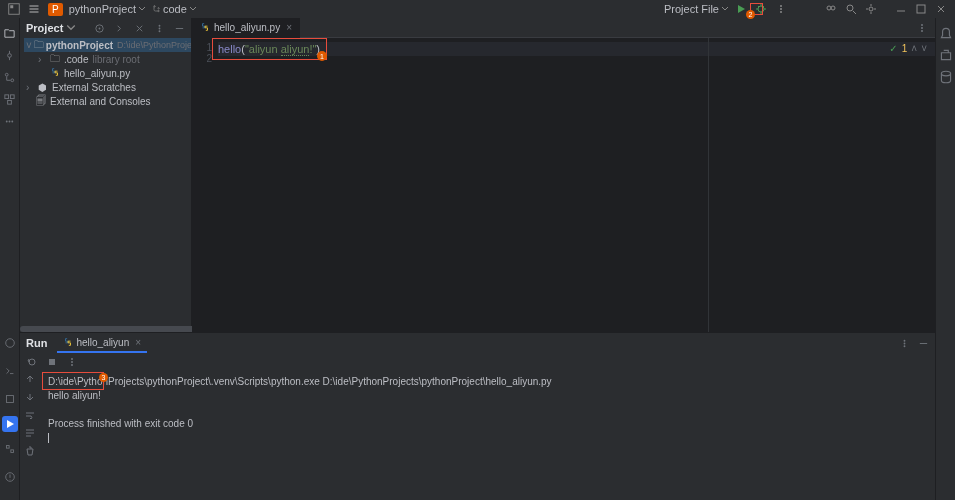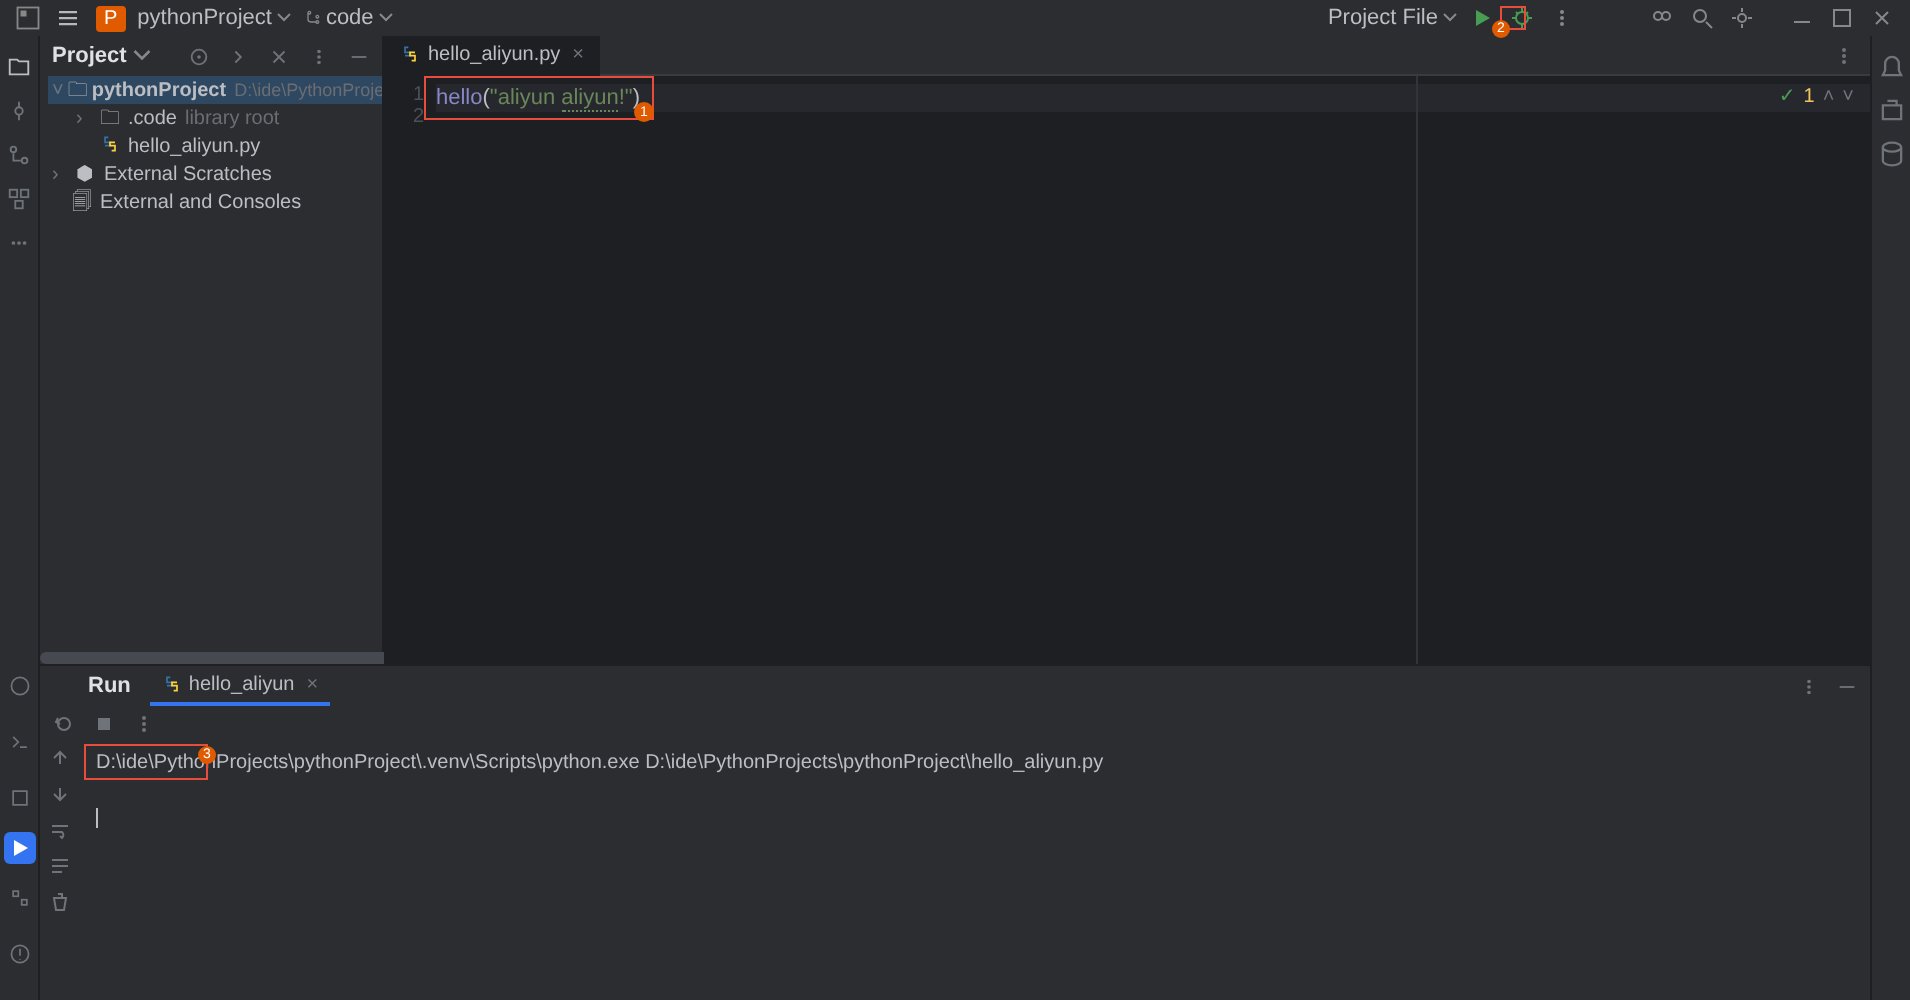--- a/index.html
+++ b/index.html
@@ -63,21 +63,21 @@
   .red-badge1 { position:absolute; left:317px; top:51px; width:10px; height:10px; background:#e05a00; border-radius:50%; color:#fff; font-size:7px; display:flex; align-items:center; justify-content:center; z-index:100; }
   .vline { position:absolute; top:0; bottom:0; width:1px; background:#313438; left:490px; }
 
   
   .rrail { width:20px; background:#2b2d30; border-left:1px solid #1e1f22; display:flex; flex-direction:column; align-items:center; padding-top:4px; }
   .rrail-item { width:16px; height:16px; margin:3px 0; color:#6f737a; display:flex; align-items:center; justify-content:center; }
 
   
   .runwin { height:168px; background:#2b2d30; border-top:1px solid #1e1f22; display:flex; flex-direction:column; }
   .runwin-head { height:20px; display:flex; align-items:center; padding:0 6px; font-size:11px; }
-  .runwin-title { font-weight:600; color:#dfe1e5; margin-right:10px;margin-left:18px; }
+  .runwin-title { font-weight:600; color:#dfe1e5; margin-right:10px; }
   .runwin-tab { display:flex; align-items:center; padding:0 6px; height:20px; border-bottom:2px solid #3574f0; font-size:10px; }
   .runwin-tab svg { width:10px; height:10px; margin-right:3px; }
   .runwin-head-icons { margin-left:auto; display:flex; gap:8px; color:#6f737a; }
   .runwin-toolbar { height:18px; display:flex; align-items:center; padding:0 6px; gap:8px; color:#6f737a; }
   .runwin-body { flex:1; display:flex; }
   .runwin-lrail { width:20px; display:flex; flex-direction:column; align-items:center; padding-top:2px; gap:6px; color:#6f737a; }
   .runwin-lrail svg { width:12px; height:12px; }
   .console { flex:1; padding:4px 8px; font-family:Consolas,monospace; font-size:10px; line-height:14px; color:#bcbec4; position:relative; }
   .cursor { display:inline-block; width:1px; height:10px; background:#bcbec4; vertical-align:middle; }
   .red-box-out { position:absolute; border:1.5px solid #e74c3c; left:42px; top:372px; width:62px; height:18px; z-index:99; }
@@ -381,21 +381,23 @@
             </svg>
           <svg viewBox="0 0 12 12">
               <path d="M2 3h8M2 6h8M2 9h5" stroke="#6f737a"></path>
             </svg>
           <svg viewBox="0 0 12 12">
               <path d="M3 4h6l-1 6H4zM5 2h2v2" stroke="#6f737a" fill="none"></path>
             </svg>
         </div>
         <div class="console">
           <div>D:\ide\PythonProjects\pythonProject\.venv\Scripts\python.exe D:\ide\PythonProjects\pythonProject\hello_aliyun.py</div>
+          <div>hello aliyun!</div>
           <div>&nbsp;</div>
+          <div>Process finished with exit code 0</div>
           <div><span class="cursor"></span></div>
         </div>
       </div>
     </div>
   </div>
 
   <div class="rrail">
     <div class="rrail-item">
         <svg viewBox="0 0 14 14">
           <path d="M4 9V6a3 3 0 016 0v3l1 2H3z" fill="none" stroke="#6f737a"></path>

